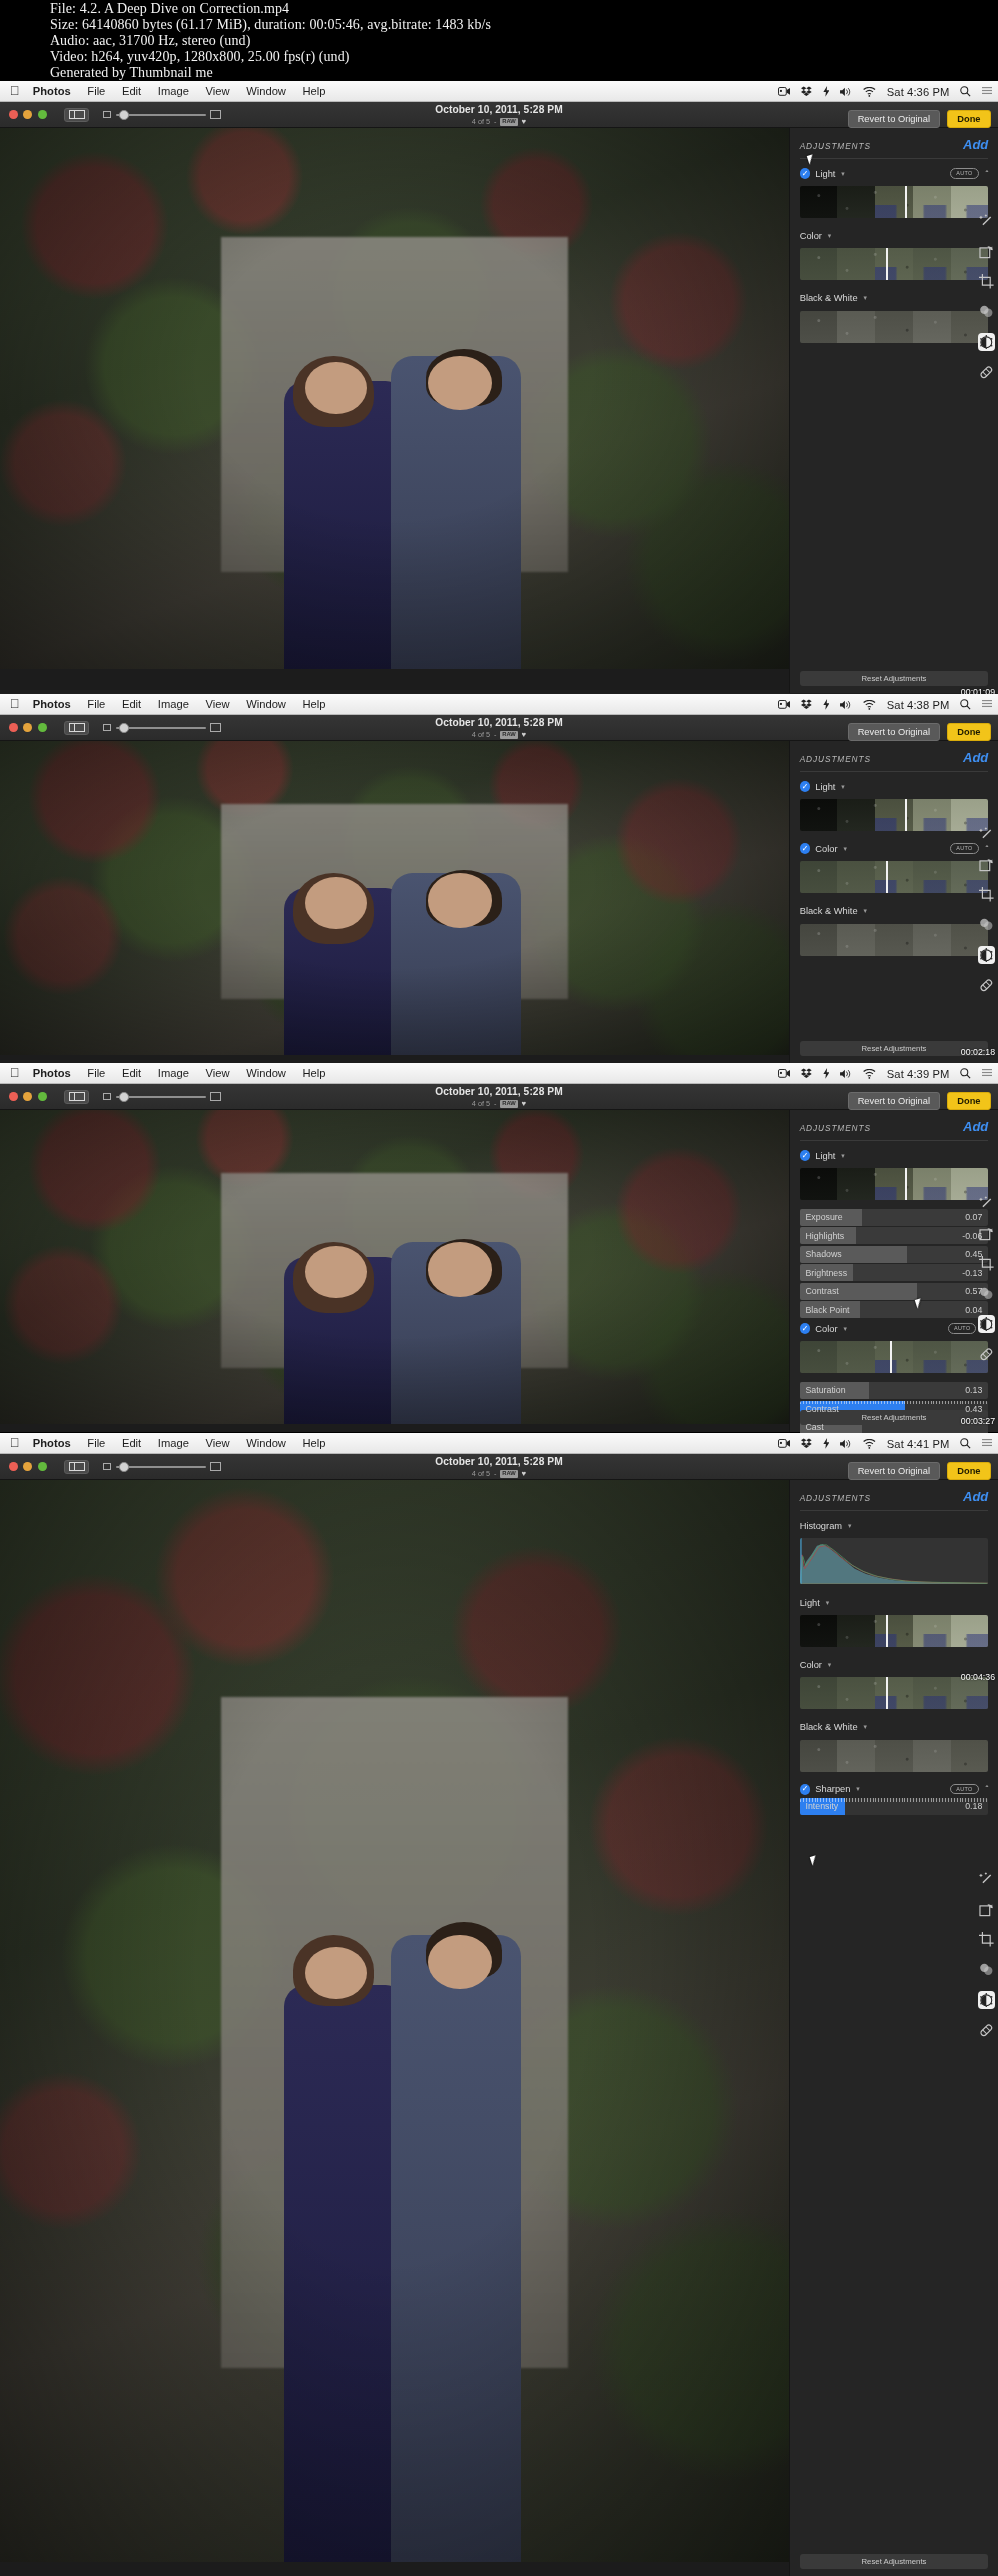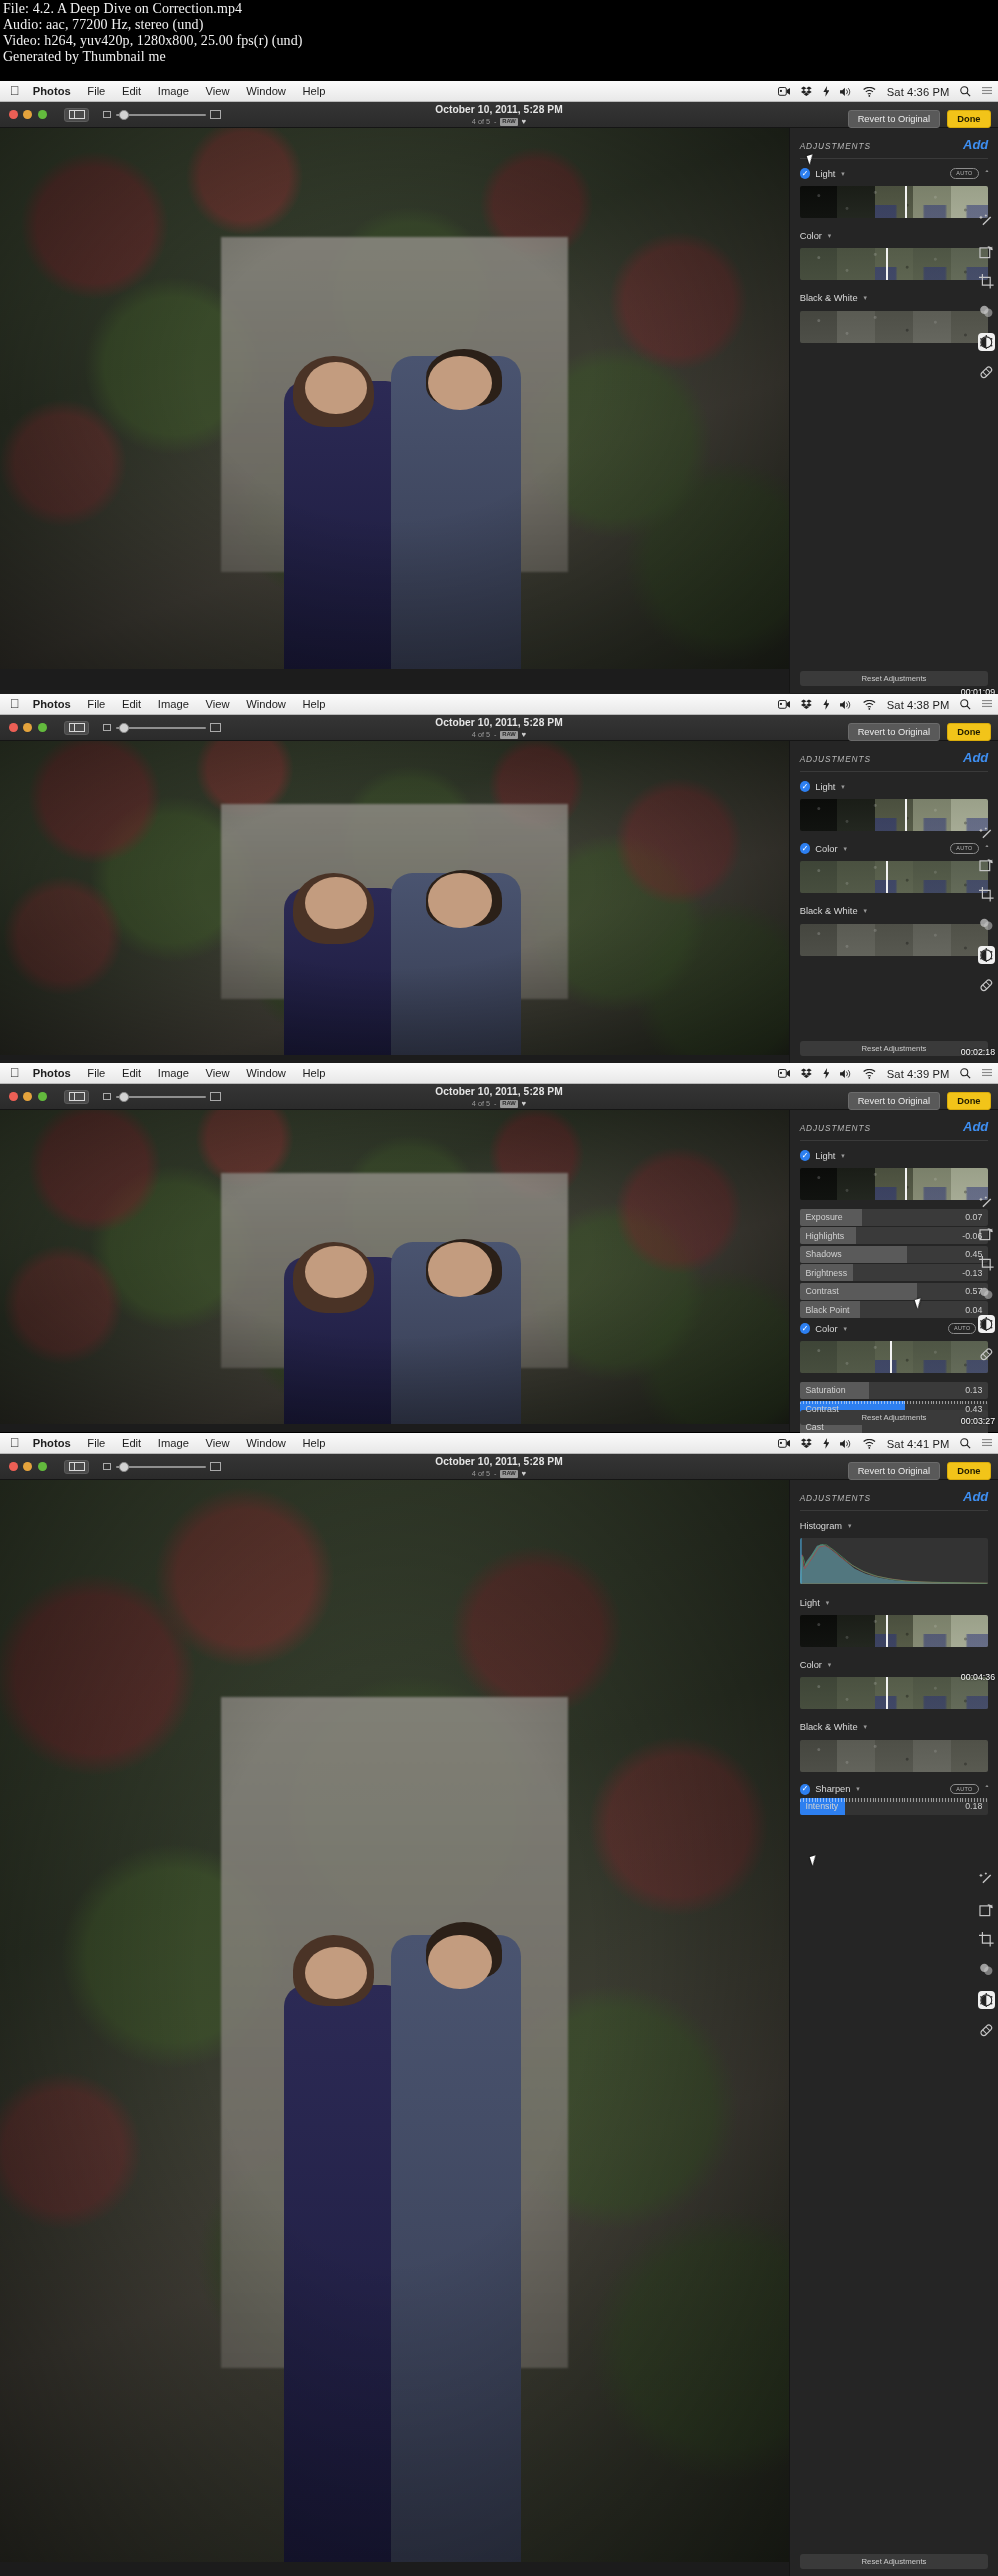--- a/index.html
+++ b/index.html
@@ -13,20 +13,21 @@
   .vid-header {
     position: absolute; top: 0; left: 0; width: 998px; height: 81px;
     background: #000; color: #f2f2f2;
     padding: 1px 2.9px 0 2.9px;
   }
   .vid-header .line {
     font-family: "Liberation Serif", serif;
     font-size: 14px; line-height: 16px;
     letter-spacing: 0.1px;
     white-space: nowrap;
+    margin-left: 47px;
   }
   
   .panel { position: absolute; left: 0; width: 998px; background: #1e1e1e; }
   .menubar {
     position: relative; height: 21.4px; width: 100%;
     background: linear-gradient(#fbfbfb, #e8e8e8);
     border-bottom: 1px solid #b9b9b9;
     display: flex; align-items: center;
     font-size: 11.2px; color: #1d1d1d;
   }
@@ -282,21 +283,22 @@
     position: absolute; right: 2.9px; font-size: 8.8px; color: #fff;
     font-family: "Liberation Sans", sans-serif;
     text-shadow: 0 0 1.9px #000;
   }
 </style>
 </head>
 <body>
 
 <div class="vid-header">
   <div class="line">File: 4.2. A Deep Dive on Correction.mp4</div>
-  <div class="line">Audio: aac, 77200 Hz, stereo (und)</div>
+  <div class="line">Size: 64140860 bytes (61.17 MiB), duration: 00:05:46, avg.bitrate: 1483 kb/s</div>
+  <div class="line">Audio: aac, 31700 Hz, stereo (und)</div>
   <div class="line">Video: h264, yuv420p, 1280x800, 25.00 fps(r) (und)</div>
   <div class="line">Generated by Thumbnail me</div>
 </div>
 
 <div id="panels-root">
     <div class="panel" style="top:81px;height:613px">
   <div class="menubar">
     <span class="apple"></span>
         <span class="mi app">Photos</span>
         <span class="mi">File</span>

